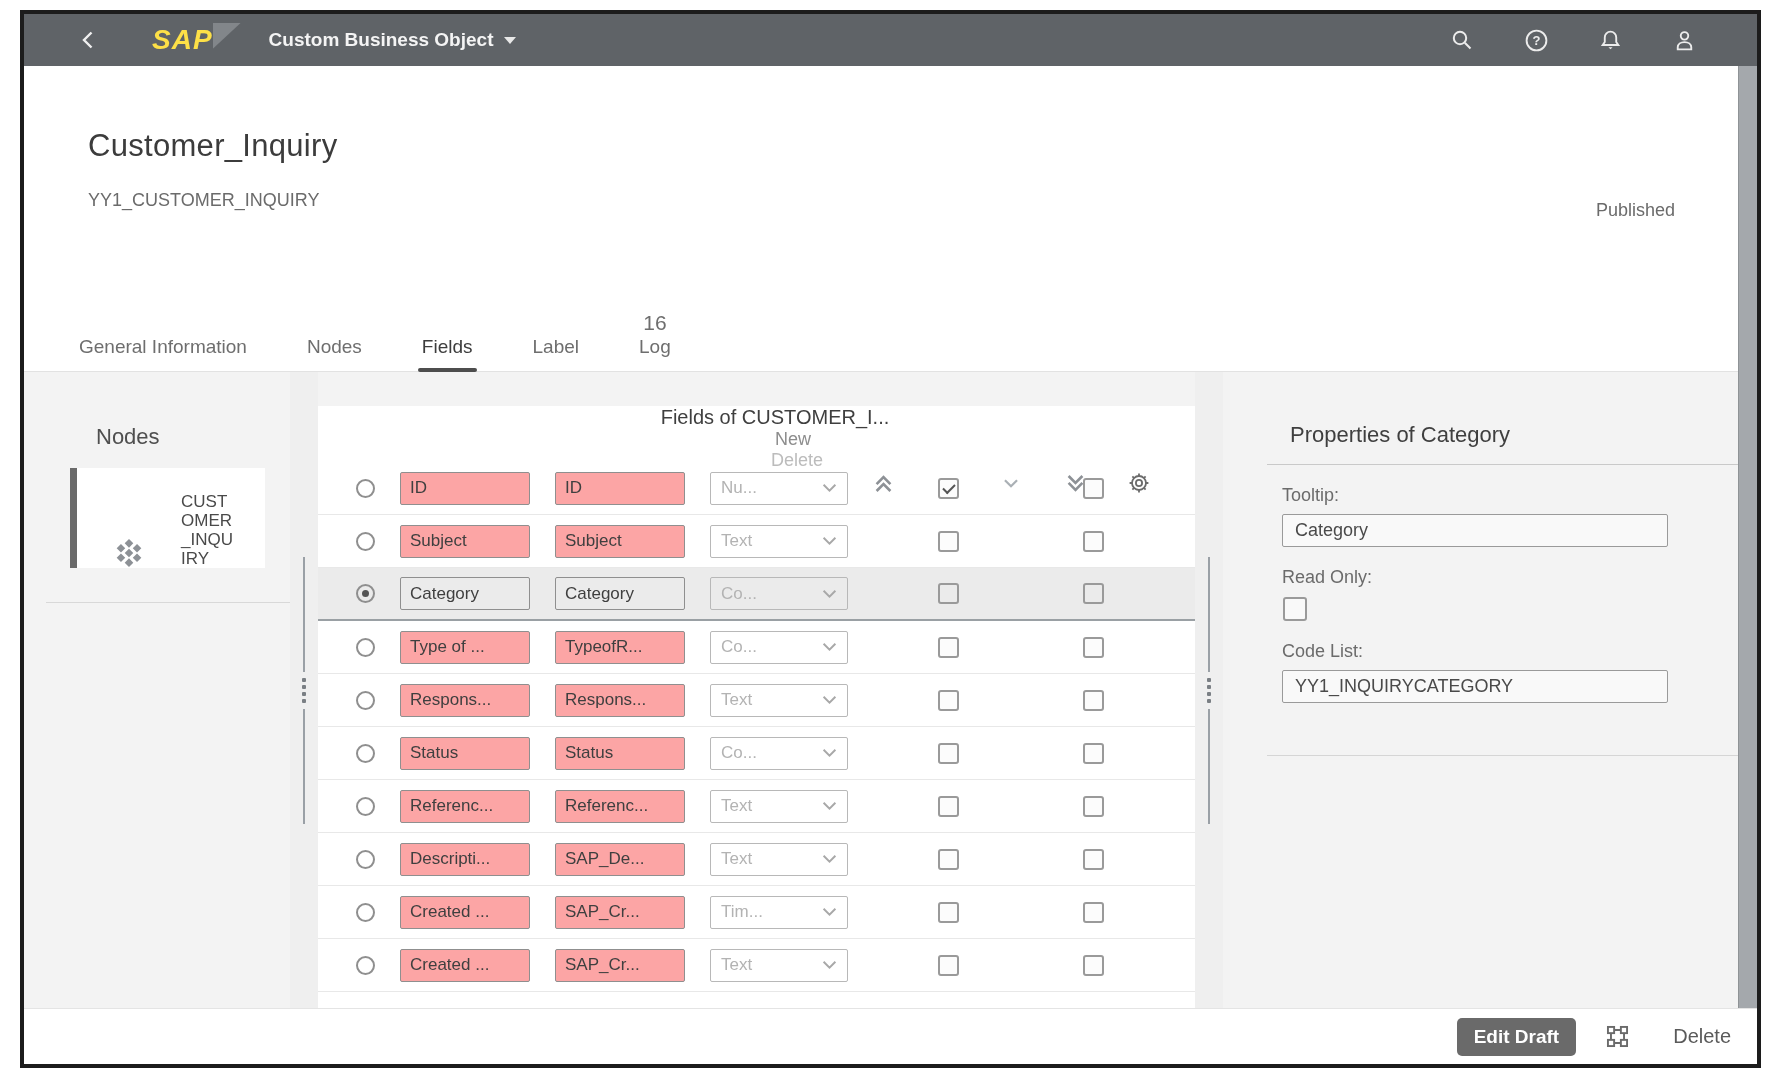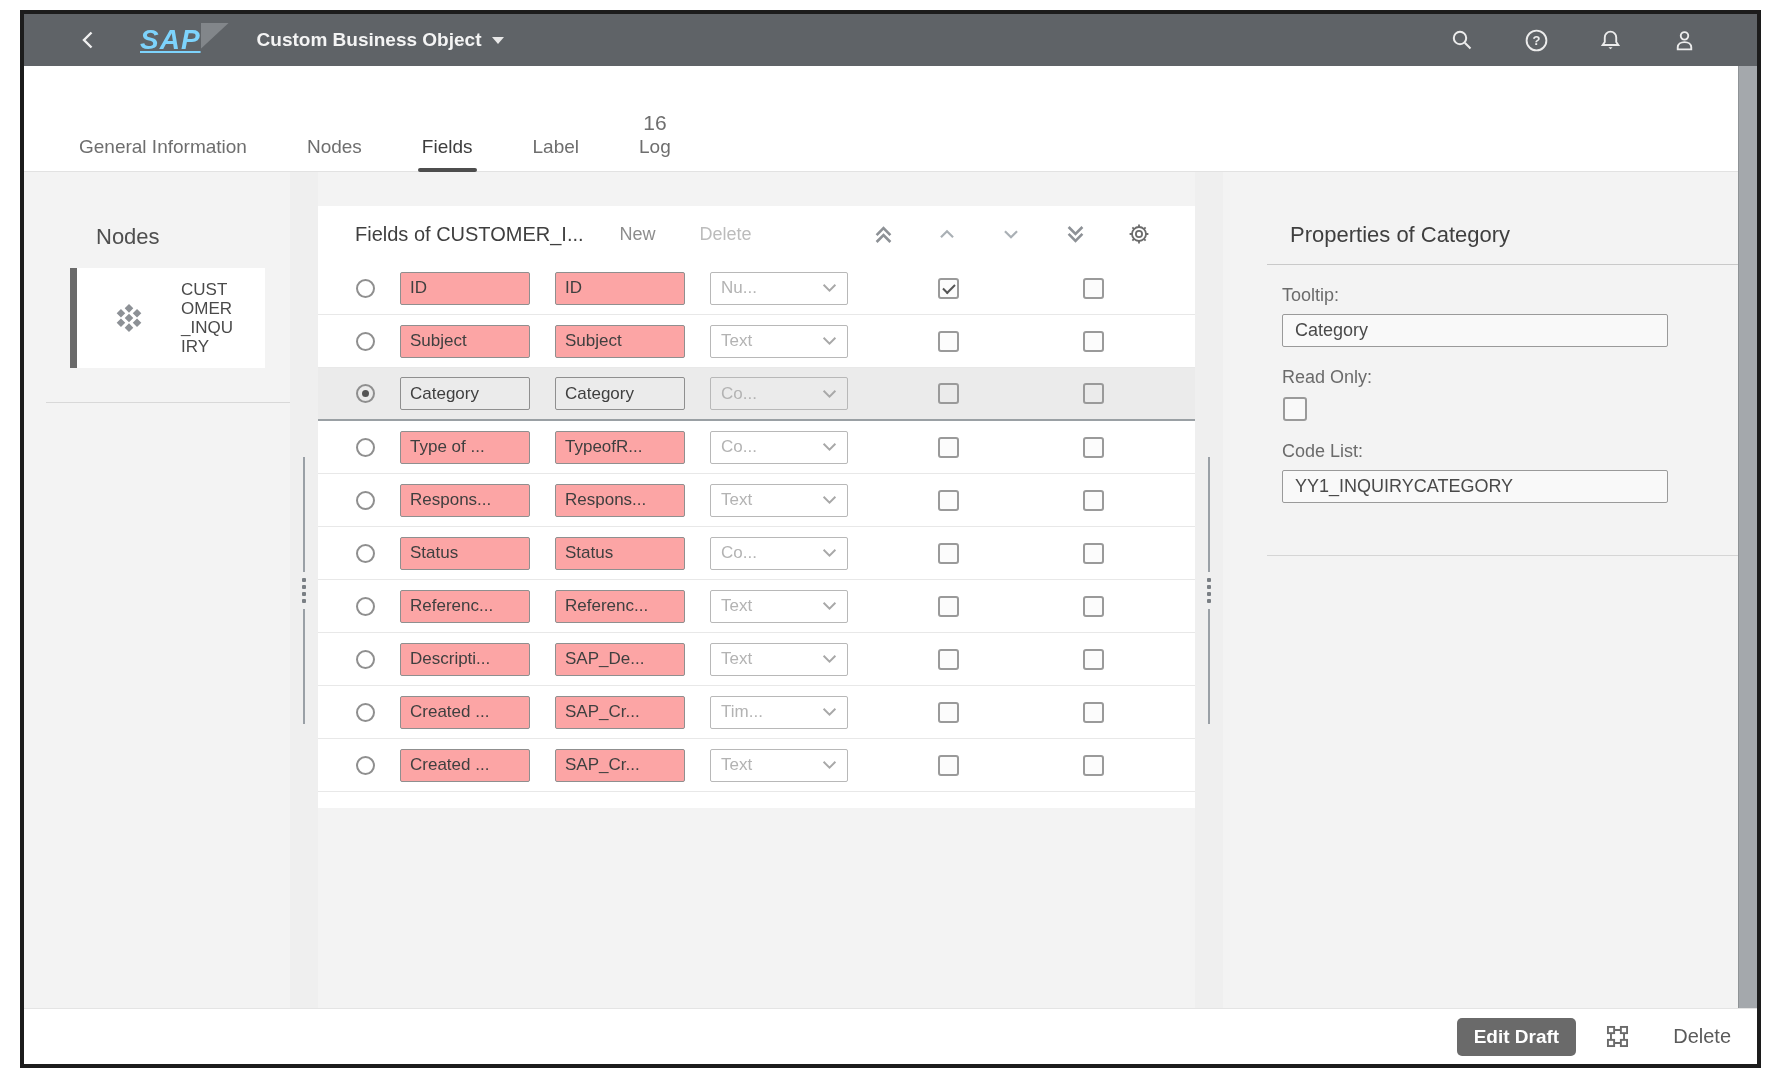--- a/index.html
+++ b/index.html
@@ -8,21 +8,21 @@
     --frame:#1c1c1c; --scrollbar:#a4a8ac;
   }
   *{box-sizing:border-box; margin:0; padding:0;}
   body{background:#fff; font-family:"Liberation Sans", sans-serif; -webkit-font-smoothing:antialiased;}
   .canvas{padding:10px 20px 8px 20px; width:1783px;}
   .frame{width:1741px; height:1058px; border:4px solid var(--frame,#1c1c1c); background:#fff; position:relative; display:flex; flex-direction:column; overflow:hidden;}
 
   
   .shellbar{height:52px; background:var(--shellbar-bg,#5f6367); display:flex; align-items:center; padding:0 0 0 52px; flex:0 0 auto;}
   .shell-icon{display:inline-flex; align-items:center; justify-content:center; width:26px; height:26px; cursor:pointer;}
-  .sap-logo{position:relative; margin-left:38px; font-weight:bold; font-style:italic; font-size:28px; color:#7dd3fc; letter-spacing:1px; line-height:1; padding-right:4px;text-decoration:underline;}
+  .sap-logo{position:relative; margin-left:50px; font-weight:bold; font-style:italic; font-size:28px; color:#fde047; letter-spacing:1px; line-height:1; padding-right:4px;}
   .sap-logo .swoosh{position:absolute; right:-24px; top:-3px; width:28px; height:26px; background:#82868a; clip-path:polygon(0 0,100% 0,0 100%);}
   .shell-title{margin-left:52px; color:#f4f4f4; font-size:19px; font-weight:bold; display:flex; align-items:center;}
   .shell-caret{width:0; height:0; border-left:6px solid transparent; border-right:6px solid transparent; border-top:7px solid #e8e8e8; margin-left:11px;}
   .shell-actions{margin-left:auto; display:flex; align-items:center; gap:48px; padding-right:60px;}
 
   
   .page-header{height:200px; background:#fff; position:relative; padding:62px 0 0 64px; flex:0 0 auto;}
   .obj-title{font-size:31px; color:#3c3c3c; letter-spacing:.3px;}
   .obj-subtitle{font-size:18px; color:#6b6b6b; margin-top:26px;}
   .obj-status{position:absolute; right:82px; top:134px; font-size:18px; color:#6b6b6b;}
@@ -33,33 +33,33 @@
   .tab-count{font-size:21px; color:#6e6e6e; height:26px; line-height:26px;}
   .tab-label{font-size:19px; color:#6e6e6e;}
   .tab.active .tab-label{color:#3d3d3d;}
   .tab.active::after{content:""; position:absolute; left:0; right:0; bottom:-1px; height:4px; background:#4d4d4d; border-radius:2px;}
 
   
   .content{flex:1 1 auto; background:var(--content-bg,#f3f3f3); display:flex; min-height:0;}
 
   .nodes-panel{width:266px; flex:0 0 auto; padding-top:52px;}
   .nodes-title{font-size:22px; color:#4f4f4f; margin-left:72px;}
-  .node-item{margin:18px 0 0 46px; width:195px; height:100px; background:#fff; display:flex; align-items:center; cursor:pointer;gap:8px;}
+  .node-item{margin:18px 0 0 46px; width:195px; height:100px; background:#fff; display:flex; align-items:flex-end; cursor:pointer;gap:8px;}
   .node-selbar{width:7px; align-self:stretch; background:#6a6a6a;}
   .node-iconbox{width:88px; display:flex; justify-content:center;}
   .node-text{font-size:17px; color:#4a4a4a; line-height:19px; white-space:pre-line;}
   .nodes-divider{margin:34px 0 0 22px; width:244px; border-bottom:1px solid #d8d8d8;}
 
   .splitter{width:28px; flex:0 0 auto; background:#efefef; display:flex; flex-direction:column; align-items:center; justify-content:center; cursor:col-resize;}
   .split-line{width:2px; height:115px; background:#9aa0a6;}
   .split-grip{display:flex; flex-direction:column; gap:3px; margin:6px 0;}
   .split-grip i{width:4px; height:4px; background:#7a7f84; border-radius:1px;}
 
   .fields-panel{width:877px; flex:0 0 auto; margin-top:34px; background:var(--panel-bg,#fff); height:602px; overflow:hidden;}
-  .f-toolbar{height:56px; display:flex; align-items:center; padding-left:37px;}
+  .f-toolbar{height:56px; display:flex; align-items:center; padding-left:37px;flex-direction:column;}
   .f-title{font-size:20px; color:#3f3f3f;}
   .f-action{font-size:18px; margin-left:36px; cursor:pointer;}
   .f-action.new{color:#8d8d8d;}
   .f-action.disabled{color:#bcbcbc; margin-left:44px;}
   .f-icons{margin-left:auto; display:flex; align-items:center; gap:40px; padding-right:44px;}
   .f-icons .shell-icon{width:24px; height:24px;}
 
   .tgrid{display:grid; grid-template-columns:52px 155px 155px 168px 140px 150px; align-items:center;}
   .thead{height:34px; background:#f4f4f4; border-top:1px solid #e0e0e0; border-bottom:1px solid #d6d6d6; padding-left:30px; font-size:17px; color:#4f4f4f;}
   .thead .hcell{padding-left:12px;}
@@ -137,20 +137,25 @@
       </span>
       <span class="shell-icon">
         <svg width="25" height="25" viewBox="0 0 24 24" fill="none" stroke="#ececec" stroke-width="1.8">
               <circle cx="12" cy="7.5" r="3.6"></circle>
               <path d="M5.5 20.5 v-2 c0-3 2.9-5 6.5-5 s6.5 2 6.5 5 v2 Z"></path>
             </svg>
       </span>
     </span>
   </div>
 
+  <div class="page-header">
+    <div class="obj-title">Customer_Inquiry</div>
+    <div class="obj-subtitle">YY1_CUSTOMER_INQUIRY</div>
+    <div class="obj-status">Published</div>
+  </div>
 
   <div class="tab-strip" id="tab-strip">
         <div class="tab">
           <span class="tab-count"></span>
           <span class="tab-label">General Information</span>
         </div>
         <div class="tab">
           <span class="tab-count"></span>
           <span class="tab-label">Nodes</span>
         </div>

